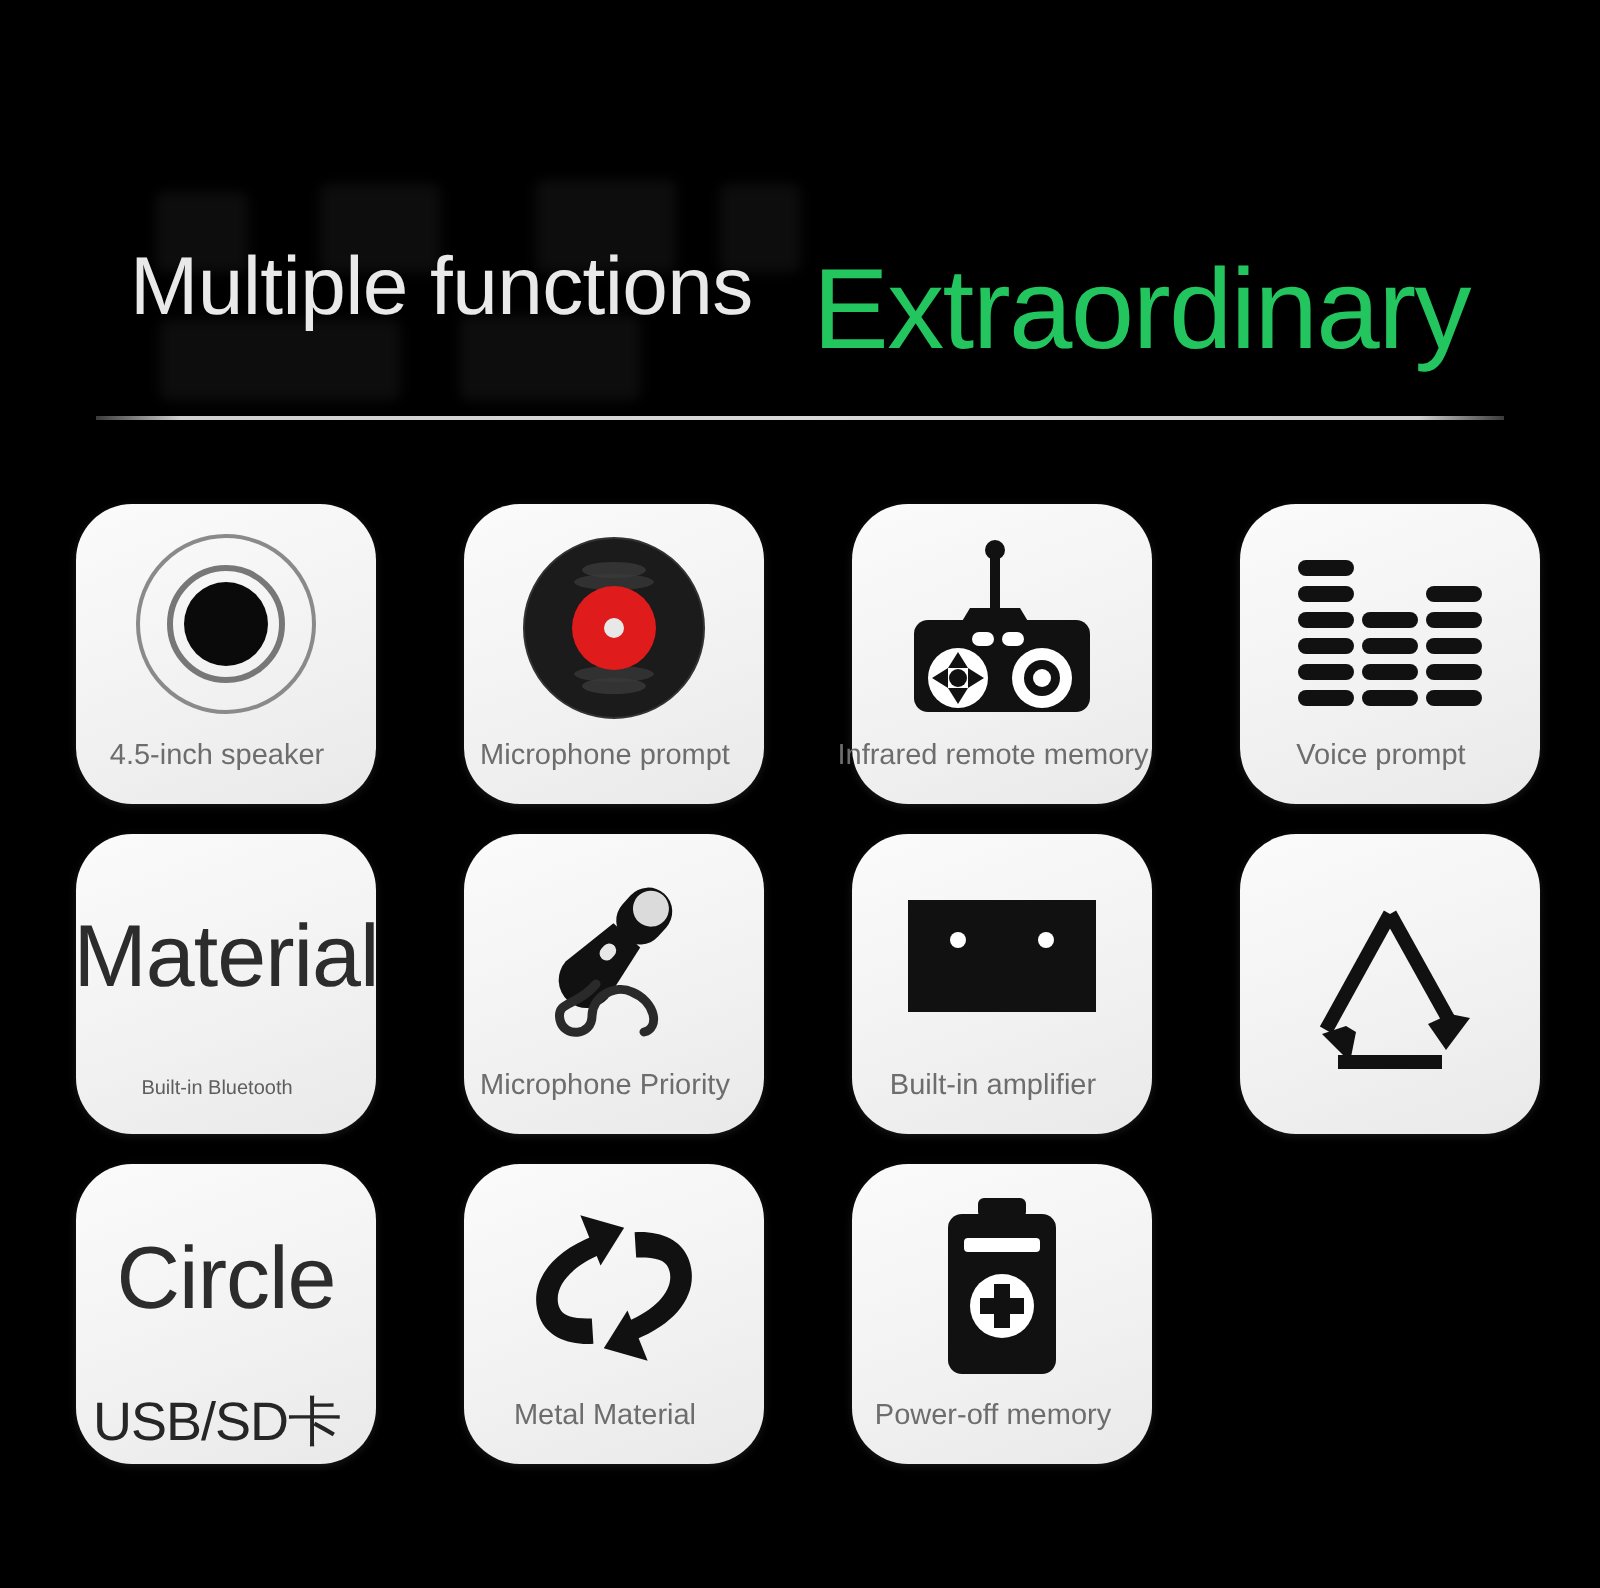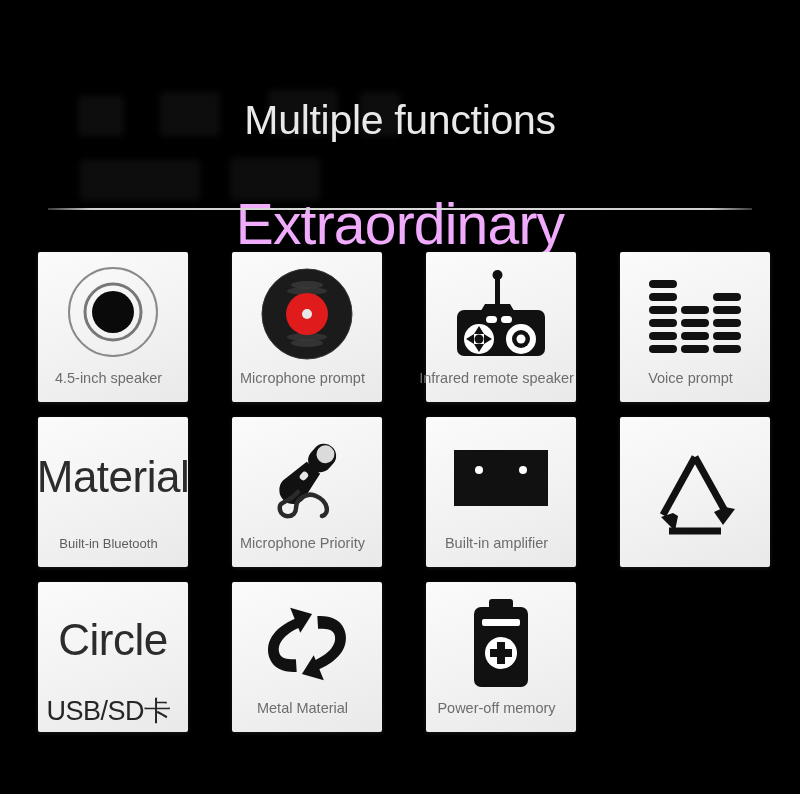--- a/index.html
+++ b/index.html
@@ -28,34 +28,33 @@
     pointer-events: none;
   }
   .header {
     position: absolute;
     left: 0;
     right: 0;
     top: 100px;
     height: 86px;
     display: flex;
     align-items: center;
-    justify-content: space-between;
+    justify-content: center;
     gap: 30px;
     white-space: nowrap;
-    flex-direction: column;
   }
   .title-sub {
     color: #e9e9e9;
     font-size: 41px;
     font-weight: 400;
     letter-spacing: -0.3px;
     line-height: 1;
   }
   .title-main {
-    color: #f0abfc;
+    color: #22c55e;
     font-size: 57px;
     font-weight: 400;
     letter-spacing: -0.8px;
     line-height: 1;
     margin-top: 25px;
   }
   .divider {
     position: absolute;
     left: 48px;
     width: 704px;
@@ -70,21 +69,21 @@
     width: 730px;
     display: grid;
     grid-template-columns: repeat(4, 150px);
     grid-auto-rows: 150px;
     column-gap: 44px;
     row-gap: 15px;
   }
   .card {
     position: relative;
     background: linear-gradient(160deg, #fbfbfb 0%, #f2f2f2 55%, #e9e9e9 100%);
-    border-radius: 2px;
+    border-radius: 28px;
     box-shadow: 0 1px 4px rgba(255,255,255,0.10);
     display: flex;
     flex-direction: column;
     align-items: center;
     justify-content: flex-start;
   }
   .icon-wrap {
     flex: 1;
     width: 100%;
     display: flex;
@@ -110,21 +109,21 @@
     display: flex;
     align-items: center;
     justify-content: center;
     width: 100%;
     color: #2c2c2c;
     font-size: 44px;
     line-height: 1;
     letter-spacing: -0.5px;
   }
   .card-label.small {
-    font-size: 13px;
+    font-size: 10px;
     color: #5d5d5d;
   }
   .card-label.bold-sub {
     color: #262626;
     font-size: 27px;
     padding-bottom: 7px;
     letter-spacing: -0.5px;
   }
   svg { display: block; }
 </style>
@@ -186,21 +185,21 @@
           <rect x="35" y="52" width="11" height="7" rx="3.5" fill="#fff"></rect>
           <rect x="50" y="52" width="11" height="7" rx="3.5" fill="#fff"></rect>
           <circle cx="28" cy="75" r="15" fill="#fff"></circle>
           <path d="M28 62 l5 8 h-10 Z M28 88 l5 -8 h-10 Z M15 75 l8 -5 v10 Z M41 75 l-8 -5 v10 Z" fill="#111"></path>
           <circle cx="28" cy="75" r="4.5" fill="#111"></circle>
           <circle cx="70" cy="75" r="15" fill="#fff"></circle>
           <circle cx="70" cy="75" r="9" fill="#111"></circle>
           <circle cx="70" cy="75" r="4.5" fill="#fff"></circle>
         </svg>
       </div>
-      <div class="card-label">Infrared remote speaker</div>
+      <div class="card-label">Infrared remote memory</div>
     </div>
 
     <div class="card">
       <div class="icon-wrap">
         <svg width="96" height="88" viewBox="0 0 96 88">
           <g fill="#111">
             <rect x="2" y="10" width="28" height="8" rx="4"></rect>
             <rect x="2" y="23" width="28" height="8" rx="4"></rect>
             <rect x="2" y="36" width="28" height="8" rx="4"></rect>
             <rect x="2" y="49" width="28" height="8" rx="4"></rect>

